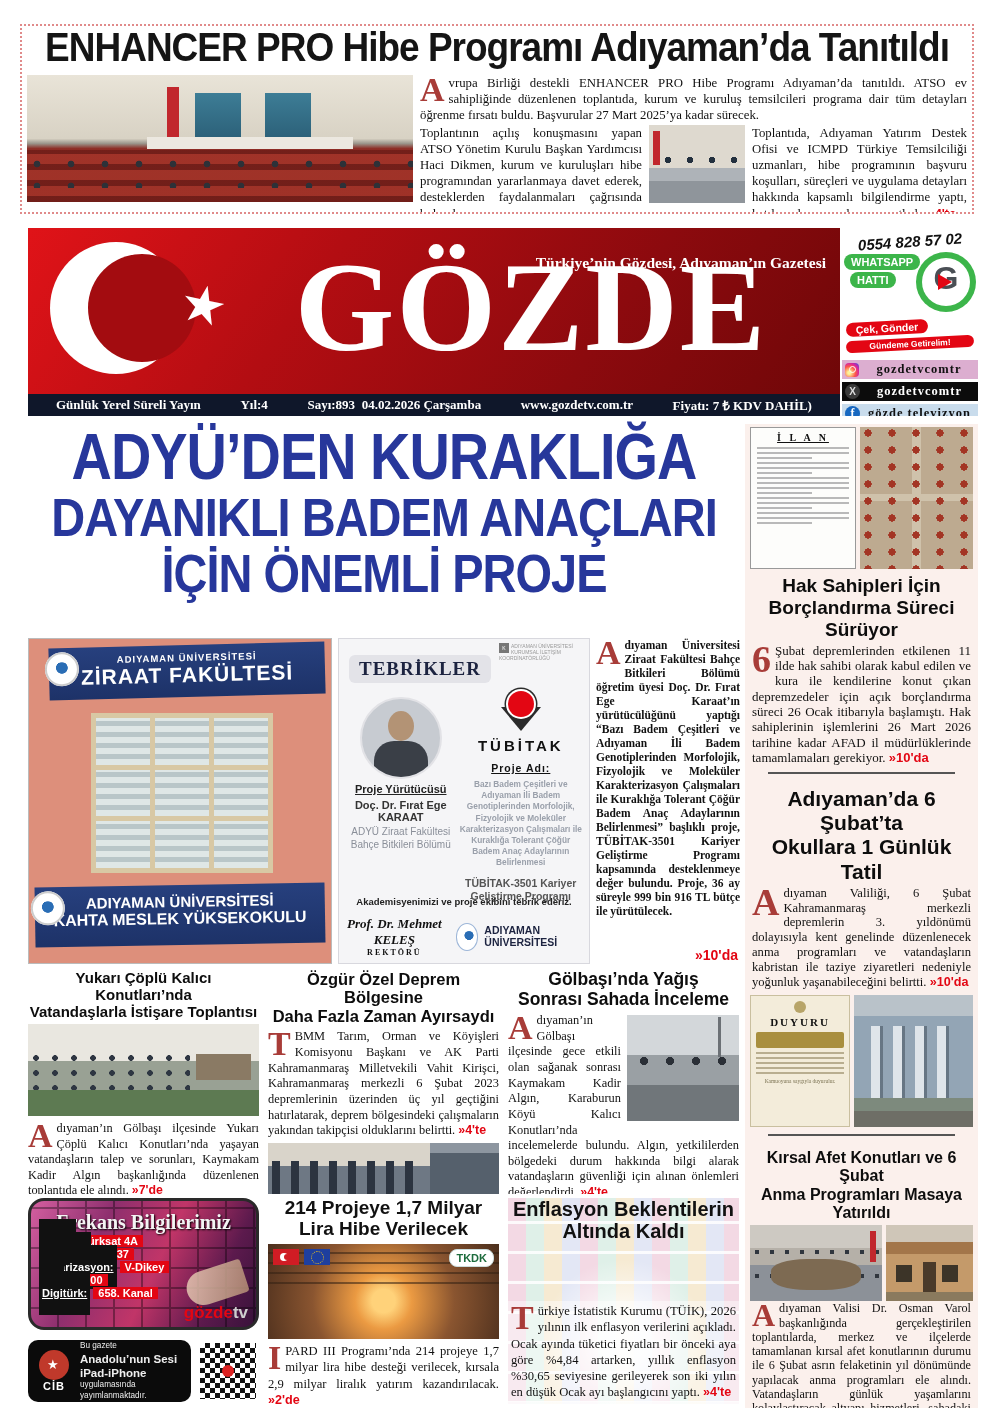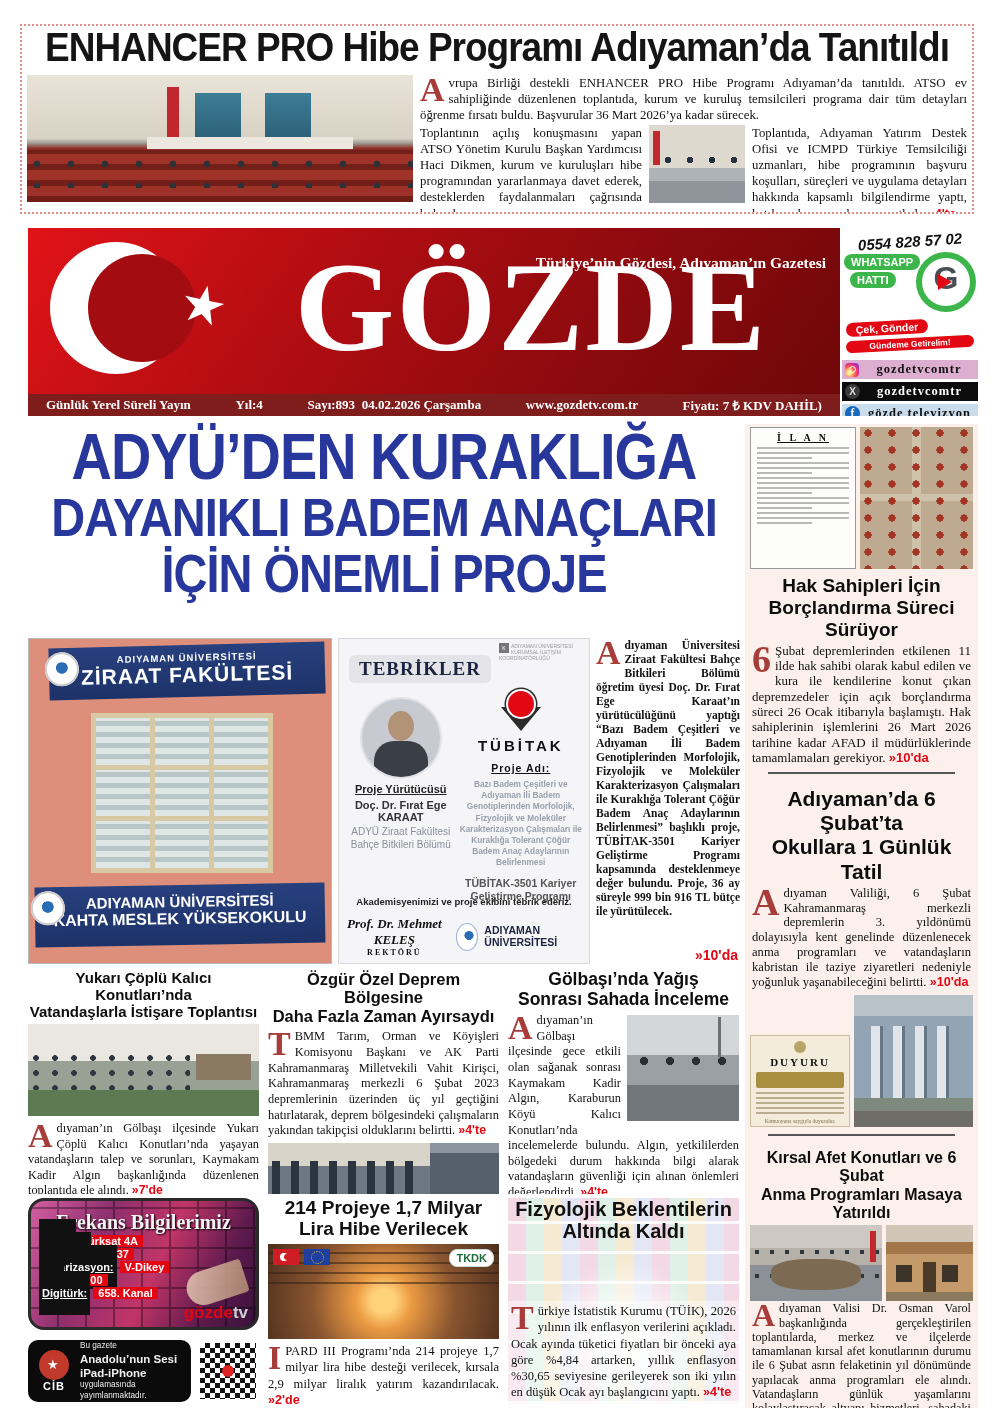--- a/index.html
+++ b/index.html
@@ -40,22 +40,22 @@
   
   .masthead{position:absolute;left:28px;top:228px;width:950px;height:188px;}
   .mh-red{position:absolute;left:0;top:0;width:812px;height:166px;overflow:hidden;
           background:linear-gradient(125deg,#e01318 0%,#b30d12 35%,#8c0a0e 70%,#6f0708 100%);}
   .mh-cres-outer{position:absolute;left:22px;top:14px;width:132px;height:132px;border-radius:50%;background:#fff;}
   .mh-cres-inner{position:absolute;left:60px;top:26px;width:108px;height:108px;border-radius:50%;background:#a30c10;}
   .mh-star{position:absolute;left:152px;top:52px;color:#fff;font-size:52px;line-height:1;transform:rotate(12deg);}
   .mh-tagline{position:absolute;right:14px;top:26px;color:#fff;font-weight:bold;font-size:15.5px;font-family:"Liberation Serif",serif;}
   .mh-title{position:absolute;left:200px;top:8px;width:606px;text-align:center;color:#fff;
             font-family:"Liberation Serif",serif;font-weight:bold;font-size:128px;line-height:1.12;letter-spacing:2px;}
-  .mh-bar{position:absolute;left:0;top:166px;width:812px;height:22px;background:#7f1d1d;color:#fff;
-          display:flex;align-items:center;justify-content:space-between;padding:0 18px;box-sizing:border-box;
+  .mh-bar{position:absolute;left:0;top:166px;width:812px;height:22px;background:#0f172a;color:#fff;
+          display:flex;align-items:center;justify-content:space-between;padding:0 28px;box-sizing:border-box;
           font-weight:bold;font-size:13px;font-family:"Liberation Serif",serif;white-space:nowrap;}
   .mh-side{position:absolute;left:814px;top:0;width:136px;height:188px;background:#fff;overflow:hidden;}
   .mh-phone{margin-top:5px;text-align:center;font-weight:bold;font-style:italic;font-size:15px;transform:rotate(-4deg);}
   .wa-zone{position:relative;height:66px;margin-top:2px;}
   .wa-pill{display:inline-block;background:#3cb54a;color:#fff;font-family:"Liberation Sans",sans-serif;
            font-weight:bold;border-radius:9px;padding:2px 7px;margin:2px 0 0 2px;}
   .wa-pill.l1{font-size:11px;}.wa-pill.l2{font-size:11px;margin-left:8px;}
   .wa-icon{position:absolute;right:2px;top:0;width:60px;height:60px;border-radius:50%;background:#3cb54a;}
   .wa-icon .inner{position:absolute;left:6px;top:6px;width:48px;height:48px;border-radius:50%;background:#fff;}
   .wa-icon .g{position:absolute;left:0;top:8px;width:60px;text-align:center;color:#4a4f55;
@@ -228,21 +228,21 @@
   .ph-aerial{flex:1;background:#bdaa90;
      background-image:radial-gradient(circle 5px at 8px 6px,#a33524 70%,transparent 75%),
        linear-gradient(90deg,transparent 0 46%,#cfc2ab 46% 54%,transparent 54%),
        linear-gradient(0deg,transparent 0 48%,#cfc2ab 48% 53%,transparent 53%);
      background-size:24px 17px,100% 100%,100% 100%;}
   .rail h3{margin:6px 0 2px;text-align:center;font-family:"Liberation Sans",sans-serif;font-weight:800;line-height:1.15;color:#0d0d0d;}
   .rail .body{font-size:13px;line-height:1.18;text-align:justify;padding:0 2px;}
   .rail .dropcap{font-size:38px;}
   .divider{height:0;border-top:2px solid #555;margin:7px 18px;flex-shrink:0;}
   .okul-photos{display:flex;gap:4px;height:132px;margin-top:5px;flex-shrink:0;}
-  .duyuru{width:100px;background:#f3ecda;border:1px solid #c9bf9f;box-sizing:border-box;padding:5px;text-align:center;overflow:hidden;margin-top:40px;}
+  .duyuru{width:100px;background:#f3ecda;border:1px solid #c9bf9f;box-sizing:border-box;padding:5px;text-align:center;overflow:hidden;}
   .duyuru .crest{width:12px;height:12px;border-radius:50%;background:#b7a468;margin:0 auto 3px;}
   .duyuru h6{margin:0;font-family:"Liberation Serif",serif;font-size:11px;letter-spacing:2px;}
   .duyuru .gold{height:16px;background:#a98f3f;margin:4px 0;border-radius:2px;}
   .duyuru .ln{height:2px;background:#b9ae90;margin:3px 0;}
   .duyuru .foot{font-size:5.5px;color:#7d7454;margin-top:4px;}
   .ph-gov{flex:1;background:linear-gradient(180deg,#b9c2c9 0 16%,#93a5b5 16% 78%,#7d8a7d 78% 100%);}
   .ph-gov .cols{position:absolute;left:14%;top:24%;width:72%;height:54%;
      background:repeating-linear-gradient(90deg,#dfe5ea 0 9px,rgba(20,30,40,.35) 9px 12px,transparent 12px 22px);}
   .ph-gov .steps{position:absolute;left:0;bottom:0;width:100%;height:12%;background:#6e6e66;}
   .kirsal-photos{display:flex;gap:4px;height:76px;margin-top:3px;flex-shrink:0;}
@@ -265,21 +265,21 @@
     <div class="ts-body">
       <div class="photo ph-conference">
         <i class="banner b1"></i>
           <i class="banner b2"></i>
           <i class="tflag"></i>
           <i class="tbl"></i>
         <i class="seats" style="position:absolute;left:0;bottom:0;width:100%;height:52px;"></i>
         <i class="crowd"></i>
       </div>
       <div class="ts-right">
-        <p class="ts-p1"><span class="dropcap">A</span><span>vrupa Birliği destekli ENHANCER PRO Hibe Programı Adıyaman’da tanıtıldı. ATSO ev sahipliğinde düzenlenen toplantıda, kurum ve kuruluş temsilcileri programa dair tüm detayları öğrenme fırsatı buldu. Başvurular 36 Mart 2026’ya kadar sürecek.</span></p>
+        <p class="ts-p1"><span class="dropcap">A</span><span>vrupa Birliği destekli ENHANCER PRO Hibe Programı Adıyaman’da tanıtıldı. ATSO ev sahipliğinde düzenlenen toplantıda, kurum ve kuruluş temsilcileri programa dair tüm detayları öğrenme fırsatı buldu. Başvurular 27 Mart 2025’ya kadar sürecek.</span></p>
         <div class="ts-sub">
           <p class="ts-p2">Toplantının açılış konuşmasını yapan ATSO Yönetim Kurulu Başkan Yardımcısı Haci Dikmen, kurum ve kuruluşları hibe programından yararlanmaya davet ederek, desteklerden faydalanmaları çağrısında bulundu.</p>
           <div class="photo ph-panel">
             <i class="tflag"></i>
               <i class="ppl"></i>
           </div>
           <p class="ts-p3"><span>Toplantıda, Adıyaman Yatırım Destek Ofisi ve ICMPD Türkiye Temsilciliği uzmanları, hibe programının başvuru koşulları, süreçleri ve uygulama detayları hakkında kapsamlı bilgilendirme yaptı, katılımcıların sorularını yanıtladı.</span> <b class="pref">»4'te</b></p>
         </div>
       </div>
     </div>
@@ -489,21 +489,21 @@
         <div class="tkdk">TKDK</div>
       </div>
       <p class="jtext" style="font-size:12.6px;line-height:1.3;"><span class="dropcap">I</span><span>PARD III Programı’nda 214 projeye 1,7 milyar lira hibe desteği verilecek, kırsala 2,9 milyar liralık yatırım kazandırılacak.</span> <b class="pref">»2'de</b></p>
     </article>
 
     <article class="bcol enf">
       <div class="ph-market">
           <i class="shelf"></i>
           <i class="aisle"></i>
         </div>
-      <h3 class="sans" style="margin:0;text-align:center;font-weight:800;font-size:20px;line-height:1.1;position:relative;z-index:2;"><span>Fizyolojik Beklentilerin</span><br><span>Altında Kaldı</span></h3>
+      <h3 class="sans" style="margin:0;text-align:center;font-weight:800;font-size:20px;line-height:1.1;position:relative;z-index:2;"><span>Enflasyon Beklentilerin</span><br><span>Altında Kaldı</span></h3>
       <p class="body jtext" style="position:absolute;left:0;bottom:2px;width:100%;font-size:12.6px;line-height:1.28;box-sizing:border-box;padding:2px 3px;"><span class="dropcap">T</span><span>ürkiye İstatistik Kurumu (TÜİK), 2026 yılının ilk enflasyon verilerini açıkladı. Ocak ayında tüketici fiyatları bir önceki aya göre %4,84 artarken, yıllık enflasyon %30,65 seviyesine gerileyerek son iki yılın en düşük Ocak ayı başlangıcını yaptı.</span> <b class="pref">»4'te</b></p>
     </article>
   </div>
 
   <aside class="rail">
 
     <div class="ilan-row">
       <div class="ilan-doc">
         <h5>İ L A N</h5>
         <div class="ln"></div>

